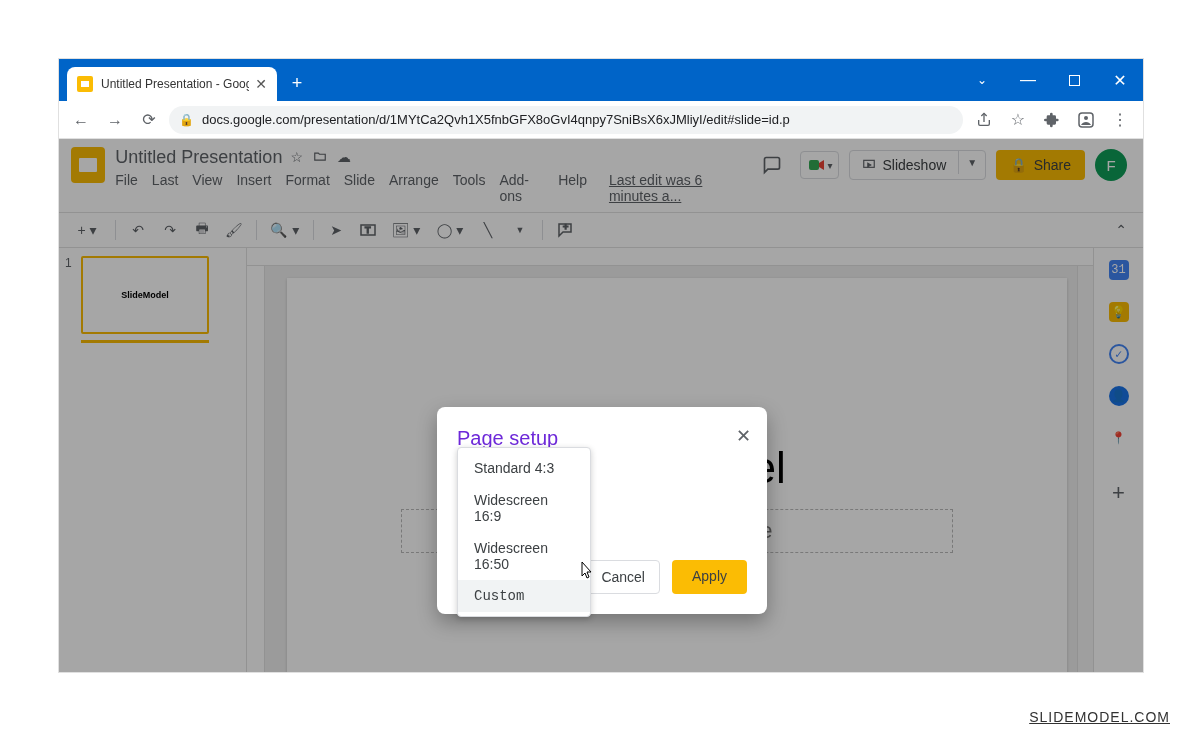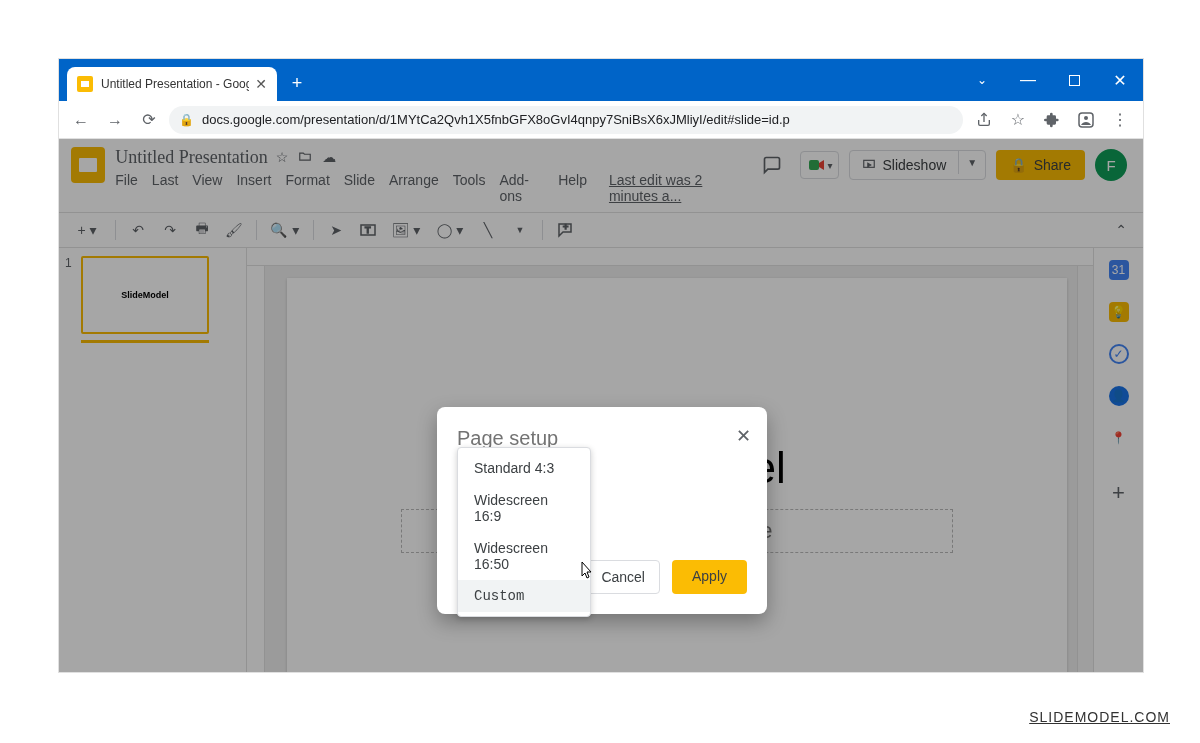--- a/index.html
+++ b/index.html
@@ -29,21 +29,21 @@
   .app { position: relative; height: calc(100% - 80px); }
   .app-inner { position: absolute; inset: 0; }
   .dim { position:absolute; inset:0; background: rgba(0,0,0,0.35); pointer-events:none; }
 
   
   .slides-header { display:flex; padding: 8px 12px 0 12px; align-items:flex-start; }
   .logo { width: 36px; height: 36px; background: #fbbc04; border-radius: 4px; position:relative; display:flex; align-items:center; justify-content:center;}
   .logo::after { content:''; width: 18px; height: 14px; background:#fff; border-radius: 1px;}
   .title-block { margin-left: 10px; }
   .doc-title-row { display:flex; align-items:center; gap: 8px;}
-  .doc-title { font-size: 18px; color:#5f6368;font-family:Liberation Serif, serif; }
+  .doc-title { font-size: 18px; color:#5f6368; }
   .title-icons { display:flex; gap: 10px; color:#5f6368; font-size:14px;}
   .menu-bar { display:flex; gap: 14px; margin-top: 4px; font-size: 14px; color:#5f6368;justify-content:flex-end;}
   .last-edit { text-decoration: underline; color:#5f6368; margin-left: 8px; font-size: 14px;}
   .header-right { margin-left:auto; display:flex; align-items:center; gap:10px; padding-right: 4px;}
   .hr-icon { width: 36px; height: 36px; border-radius:50%; display:flex; align-items:center; justify-content:center; color:#5f6368;}
   .meet-btn { border:1px solid #dadce0; border-radius:4px; padding: 4px 6px; display:flex; align-items:center; gap:2px;}
   .slideshow-btn { border:1px solid #dadce0; border-radius:4px; display:flex; align-items:flex-start; }
   .slideshow-btn .main { padding: 6px 12px; font-size:14px; display:flex; align-items:center; gap:6px; color:#3c4043;}
   .slideshow-btn .drop { padding: 6px 8px; border-left:1px solid #dadce0; color:#5f6368; font-size:10px;}
   .share-btn { background:#fbbc04; border-radius:4px; padding: 7px 14px; font-size:14px; font-weight:500; display:flex; align-items:center; gap:6px; color:#3c4043;}
@@ -66,25 +66,25 @@
   .canvas-area { flex:1; background:#efefef; position:relative; overflow:hidden;}
   .ruler-h { height:18px; background:#fff; border-bottom:1px solid #e0e0e0;}
   .ruler-v { width:18px; background:#fff; border-right:1px solid #e0e0e0; position:absolute; left:0; top:18px; bottom:0;}
   .slide-canvas { position:absolute; left:40px; top:30px; width: 780px; height: 440px; background:#fff; box-shadow: 0 1px 3px rgba(0,0,0,0.2); display:flex; flex-direction:column; align-items:center; justify-content:center; gap:16px;}
   .slide-title { font-size:44px; color:#000;}
   .slide-sub { font-size:22px; color:#757575; border:1px dashed #bbb; padding: 8px 180px;}
   .scroll-v { width:16px; background:#f5f5f5; border-left:1px solid #e0e0e0; position:absolute; right:0; top:18px; bottom:0;}
 
   
   .side-panel { width:50px; border-left:1px solid #e0e0e0; display:flex; flex-direction:column; align-items:center; padding-top:12px; gap:22px;}
-  .sp-icon { width:20px; height:20px; border-radius:4px; display:flex; align-items:center; justify-content:center; font-size:12px; color:#fff;}
+  .sp-icon { width:20px; height:20px; border-radius:4px; display:flex; align-items:center; justify-content:center; font-size:12px; color:#fff;font-family:Liberation Mono, monospace;}
 
   
   .modal { position:absolute; left:378px; top:268px; width: 330px; background:#fff; border-radius:8px; box-shadow: 0 8px 20px rgba(0,0,0,0.3); padding: 20px;}
-  .modal-title { font-size:20px; color:#737373;}
+  .modal-title { font-size:20px; color:#6d28d9;}
   .modal-close { position:absolute; right:16px; top:18px; font-size:18px; color:#5f6368; cursor:pointer;}
   .dropdown-menu { position:absolute; left:20px; top:40px; width: 134px; background:#fff; border:1px solid #dadce0; border-radius:4px; box-shadow: 0 2px 6px rgba(0,0,0,0.2); padding: 4px 0;}
   .dd-item { padding: 8px 16px; font-size:14px; color:#3c4043;}
   .dd-item.hover { background:#f1f3f4;font-family:Liberation Mono, monospace;}
   .modal-actions { display:flex; justify-content:flex-end; gap:12px; margin-top: 110px;}
   .btn-cancel { border:1px solid #dadce0; background:#fff; padding: 8px 14px; border-radius:4px; font-size:14px; color:#3c4043;}
   .btn-apply { background:#fbbc04; padding: 8px 20px; border-radius:4px; font-size:14px; color:#3c4043; font-weight:500;}
   .cursor { position:absolute; left:140px; top:154px; font-size:14px;}
 
   .watermark { position:absolute; right:30px; bottom: 18px; font-size:14px; letter-spacing:1px; color:#323232;text-decoration:underline;}
@@ -169,21 +169,21 @@
             <span>File</span>
             <span>Last</span>
             <span>View</span>
             <span>Insert</span>
             <span>Format</span>
             <span>Slide</span>
             <span>Arrange</span>
             <span>Tools</span>
             <span>Add-ons</span>
             <span>Help</span>
-            <span class="last-edit">Last edit was 2 minutes a...</span>
+            <span class="last-edit">Last edit was 6 minutes a...</span>
           </div>
         </div>
         <div class="header-right">
           <div class="hr-icon">
               <svg width="20" height="20" viewBox="0 0 24 24" fill="none" stroke="#5f6368" stroke-width="2">
                 <path d="M21 15a2 2 0 01-2 2H7l-4 4V5a2 2 0 012-2h14a2 2 0 012 2z"></path>
               </svg>
             </div>
           <div class="meet-btn">
               <svg width="18" height="18">

